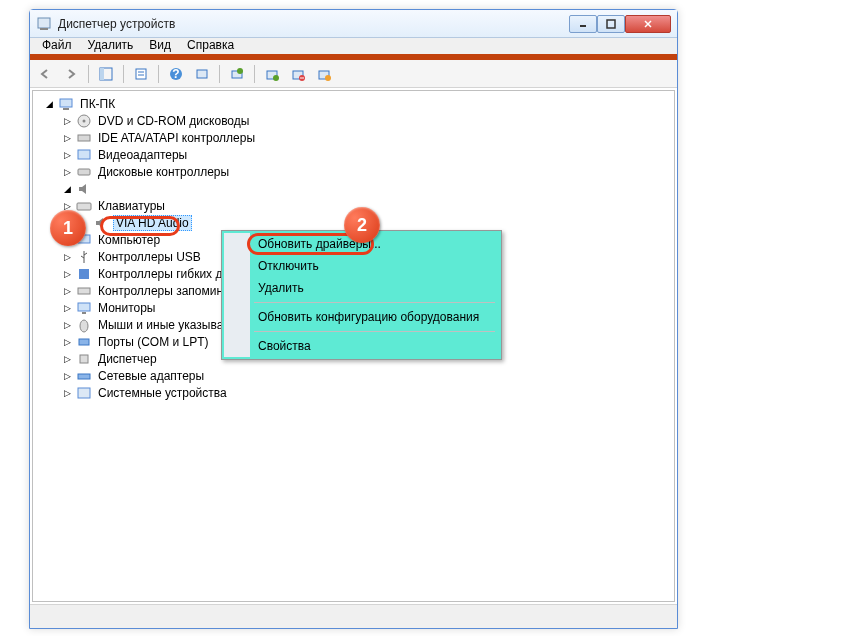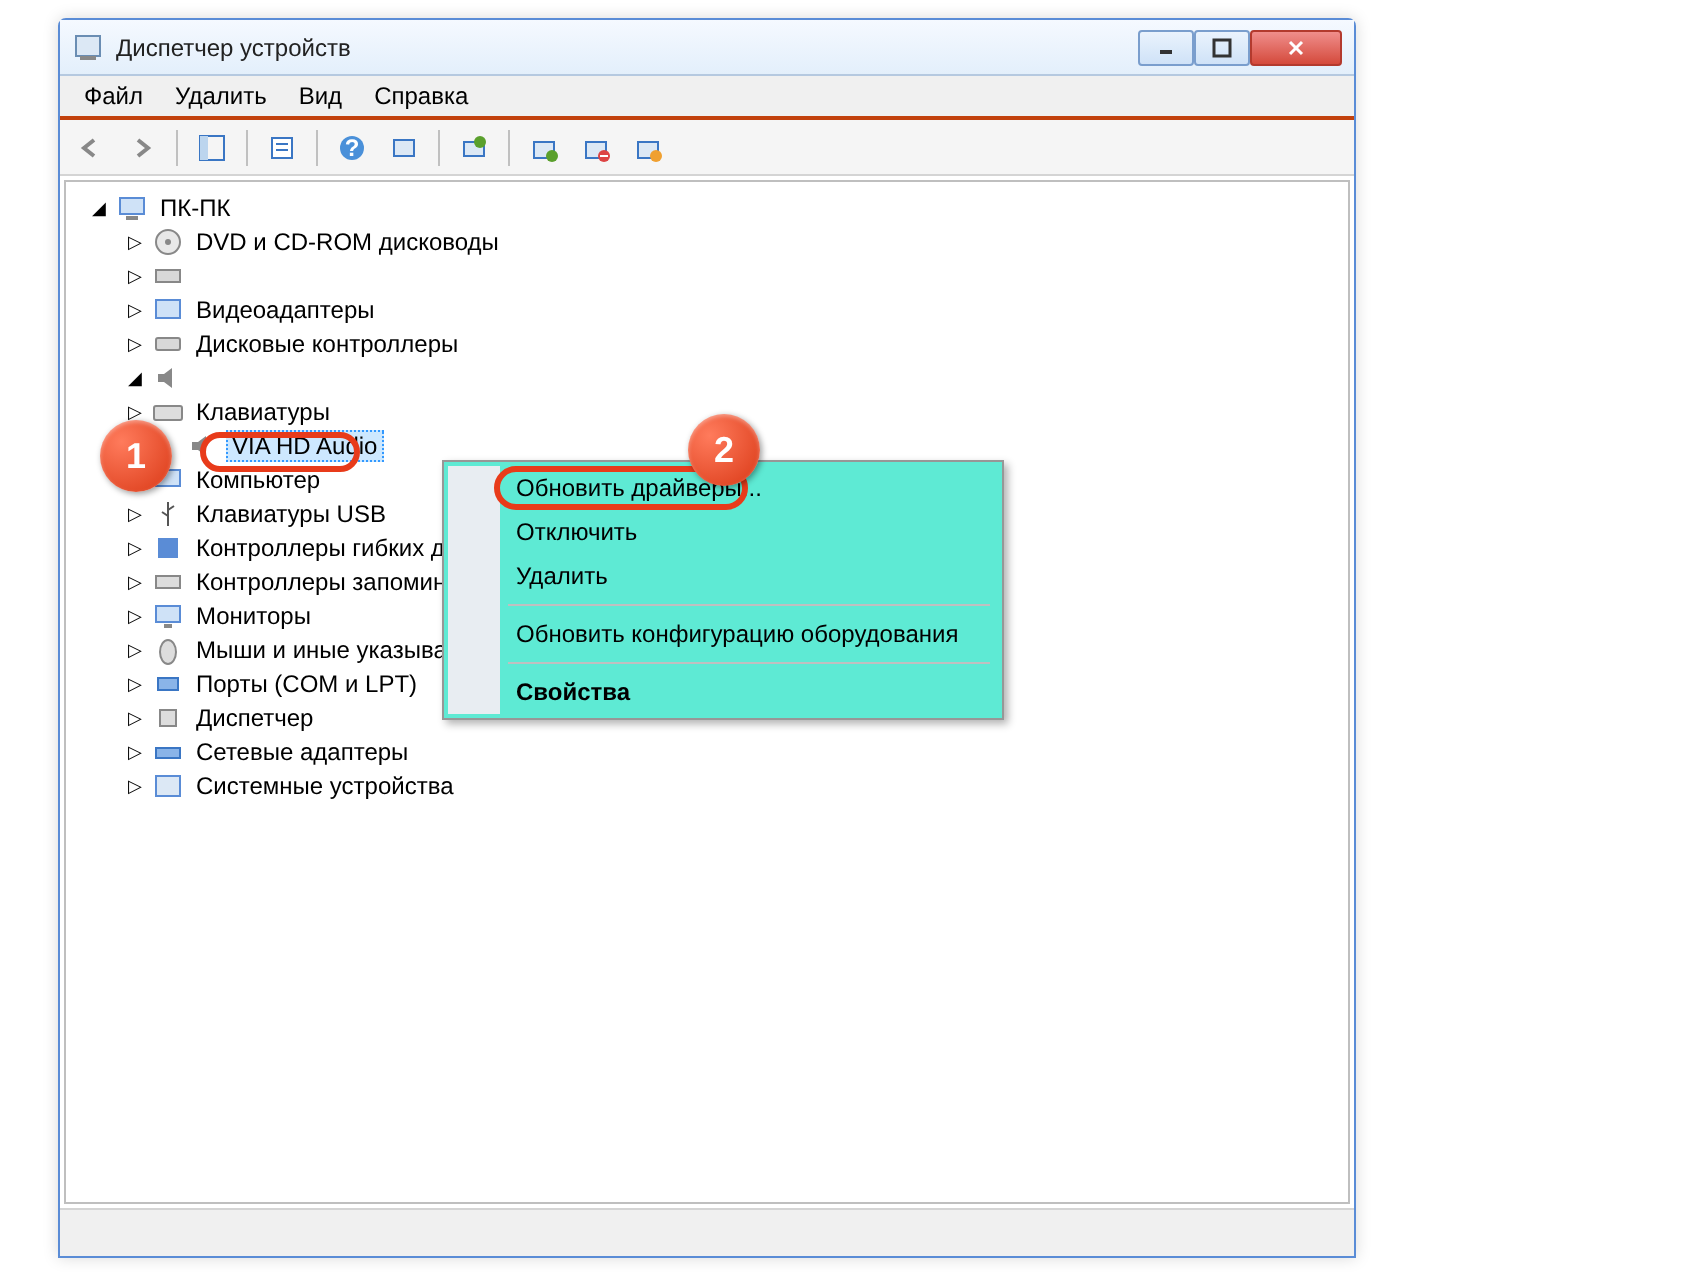--- a/index.html
+++ b/index.html
@@ -4,38 +4,38 @@
 <style>
 *{margin:0;padding:0;box-sizing:border-box;font-family:"Segoe UI",Tahoma,sans-serif;font-size:12px}
 body{background:#fff;width:853px;height:636px;overflow:hidden}
 .window{position:absolute;left:29px;top:9px;width:649px;height:620px;border:1px solid #5a8cd6;border-radius:4px 4px 0 0;background:#fff;box-shadow:0 0 8px rgba(0,0,0,.15)}
 .titlebar{height:28px;background:linear-gradient(#f5f9ff,#e3effb);display:flex;align-items:center;padding:0 6px;border-bottom:1px solid #b5c9e0}
 .title-icon{width:16px;height:16px;margin-right:6px}
 .title-text{flex:1;color:#222}
 .win-btns{display:flex;gap:0}
 .win-btn{width:28px;height:18px;border:1px solid #7a9ecd;border-radius:2px;display:flex;align-items:center;justify-content:center;background:linear-gradient(#eaf3fd,#cfe2f7)}
 .win-close{background:linear-gradient(#f08e8c,#d44a3c);border-color:#b33a2e;color:#fff;width:46px}
-.menubar{height:22px;display:flex;align-items:center;padding:0 4px;background:#f0f0f0;border-bottom:2px solid #c2410c}
+.menubar{height:22px;display:flex;align-items:flex-end;padding:0 4px;background:#f0f0f0;border-bottom:6px solid #c2410c}
 .menu-item{padding:2px 8px}
 .toolbar{height:28px;display:flex;align-items:center;padding:0 4px;gap:4px;border-bottom:1px solid #d4d4d4;background:#f5f5f5}
 .tb-btn{width:22px;height:22px;display:flex;align-items:center;justify-content:center;border-radius:2px}
 .tb-sep{width:1px;height:18px;background:#c0c0c0;margin:0 2px}
 .content{position:absolute;top:80px;left:2px;right:2px;bottom:26px;border:1px solid #bfbfbf;background:#fff;overflow:auto}
 .tree{padding:4px 2px}
 .node{display:flex;align-items:center;height:17px;white-space:nowrap}
 .exp{width:9px;height:9px;margin-right:4px;display:inline-flex;align-items:center;justify-content:center;color:#000;font-size:9px}
 .node-icon{width:16px;height:16px;margin-right:4px;display:inline-flex;align-items:center;justify-content:center}
 .node-text{padding:0 2px}
 .selected{background:#cde8ff;border:1px dotted #3399ff}
 .indent{display:inline-block}
 .statusbar{position:absolute;bottom:0;left:0;right:0;height:24px;border-top:1px solid #d4d4d4;background:#f0f0f0}
 .ctx{position:absolute;border:1px solid #979797;background:#5eead4;box-shadow:2px 2px 4px rgba(0,0,0,.3);padding:2px;min-width:260px}
 .ctx-band{position:absolute;left:2px;top:2px;bottom:2px;width:26px;background:#e8edf2}
 .ctx-item{position:relative;padding:4px 20px 4px 34px;cursor:default}
-.ctx-item.bold{font-weight:bold}
+.ctx-item.bold{font-weight:normal}
 .ctx-sep{height:1px;background:#c0c0c0;margin:3px 4px 3px 30px}
 .callout{position:absolute;width:36px;height:36px;border-radius:50%;background:radial-gradient(circle at 30% 30%,#ff7b5c,#d93815);display:flex;align-items:center;justify-content:center;color:#fff;font-size:18px;font-weight:bold;box-shadow:1px 1px 3px rgba(0,0,0,.4),inset 0 1px 2px rgba(255,255,255,.4)}
 .highlight-ring{position:absolute;border:3px solid #e83b1a;border-radius:14px;pointer-events:none}
 </style>
 </head>
 <body>
 
 <div class="window">
 
   <div class="titlebar">
@@ -166,20 +166,21 @@
           <span class="node-text">DVD и CD-ROM дисководы</span>
         </div>
       <div class="node">
           <span class="indent" style="width:28px"></span>
           <span class="exp">▷</span>
           <span class="node-icon">
             <svg width="16" height="16">
               <rect x="2" y="5" width="12" height="6" fill="#d8d8d8" stroke="#888"></rect>
             </svg>
           </span>
+          <span class="node-text">IDE ATA/ATAPI контроллеры</span>
         </div>
       <div class="node">
           <span class="indent" style="width:28px"></span>
           <span class="exp">▷</span>
           <span class="node-icon">
             <svg width="16" height="16">
               <rect x="2" y="3" width="12" height="9" fill="#cfe2f7" stroke="#5a8cd6"></rect>
             </svg>
           </span>
           <span class="node-text">Видеоадаптеры</span>
@@ -235,21 +236,21 @@
           <span class="node-text">Компьютер</span>
         </div>
       <div class="node">
           <span class="indent" style="width:28px"></span>
           <span class="exp">▷</span>
           <span class="node-icon">
             <svg width="16" height="16">
               <path d="M8 2v12M8 6l3-2M8 9l-3-2" stroke="#555" fill="none"></path>
             </svg>
           </span>
-          <span class="node-text">Клавиатуры USB</span>
+          <span class="node-text">Контроллеры USB</span>
         </div>
       <div class="node">
           <span class="indent" style="width:28px"></span>
           <span class="exp">▷</span>
           <span class="node-icon">
             <svg width="16" height="16">
               <rect x="3" y="3" width="10" height="10" fill="#5a8cd6"></rect>
             </svg>
           </span>
           <span class="node-text">Контроллеры гибких дисков</span>

